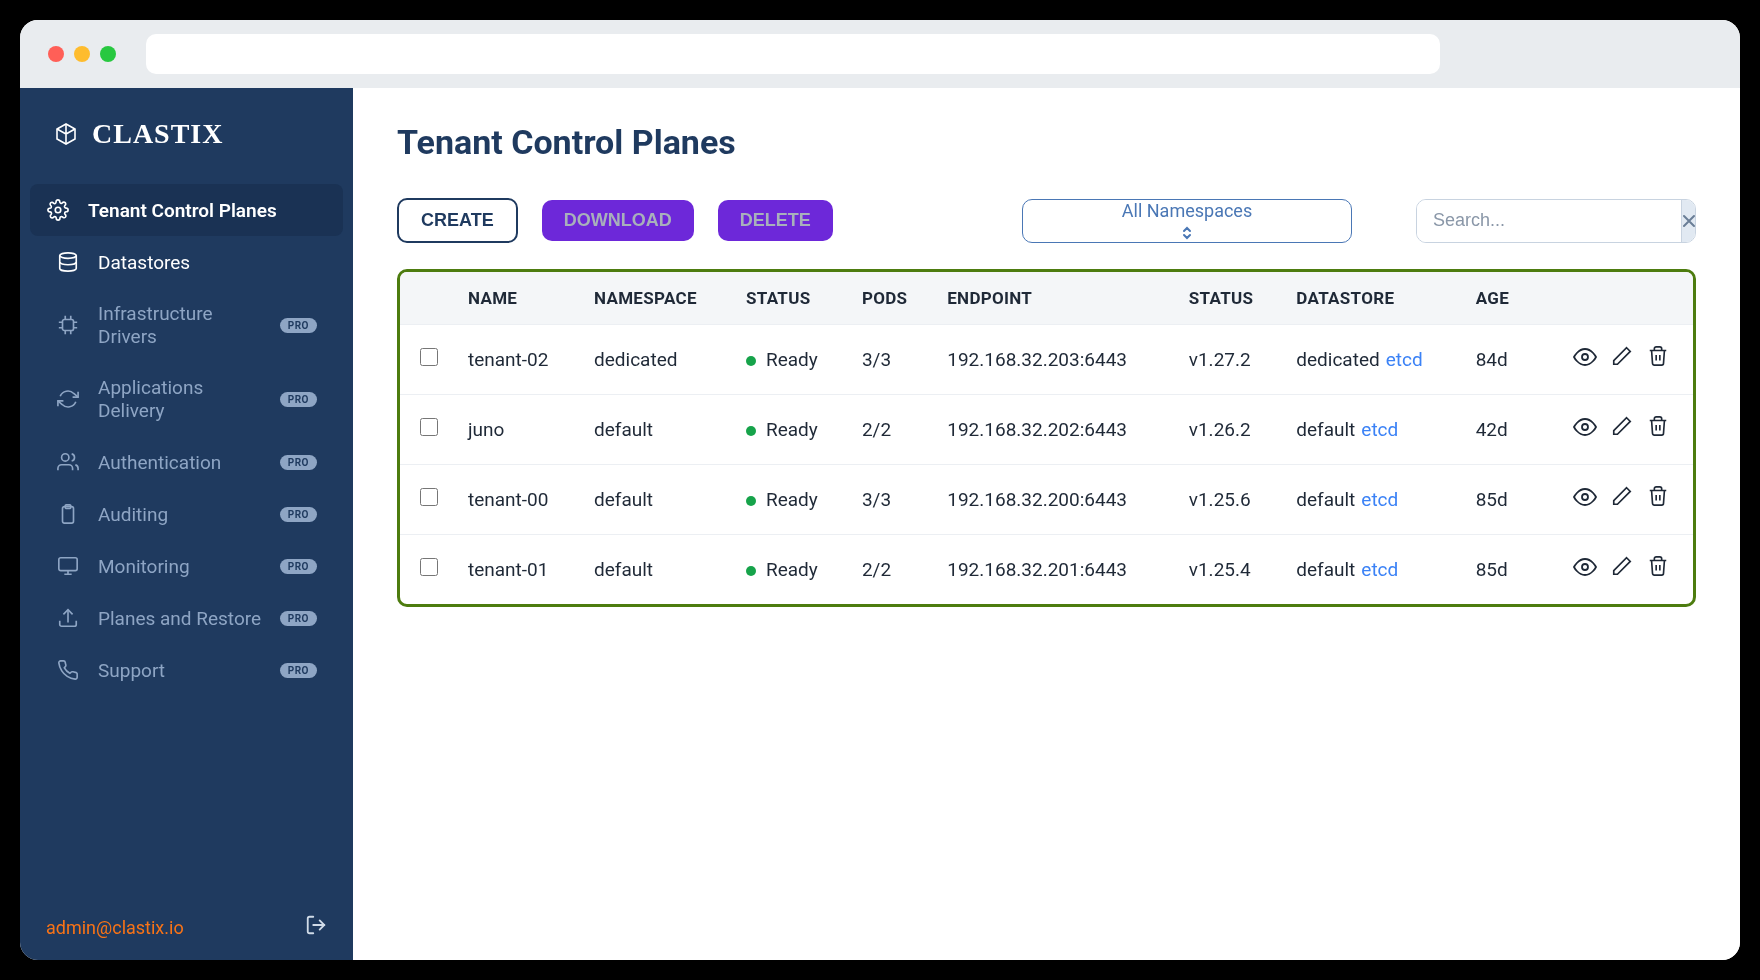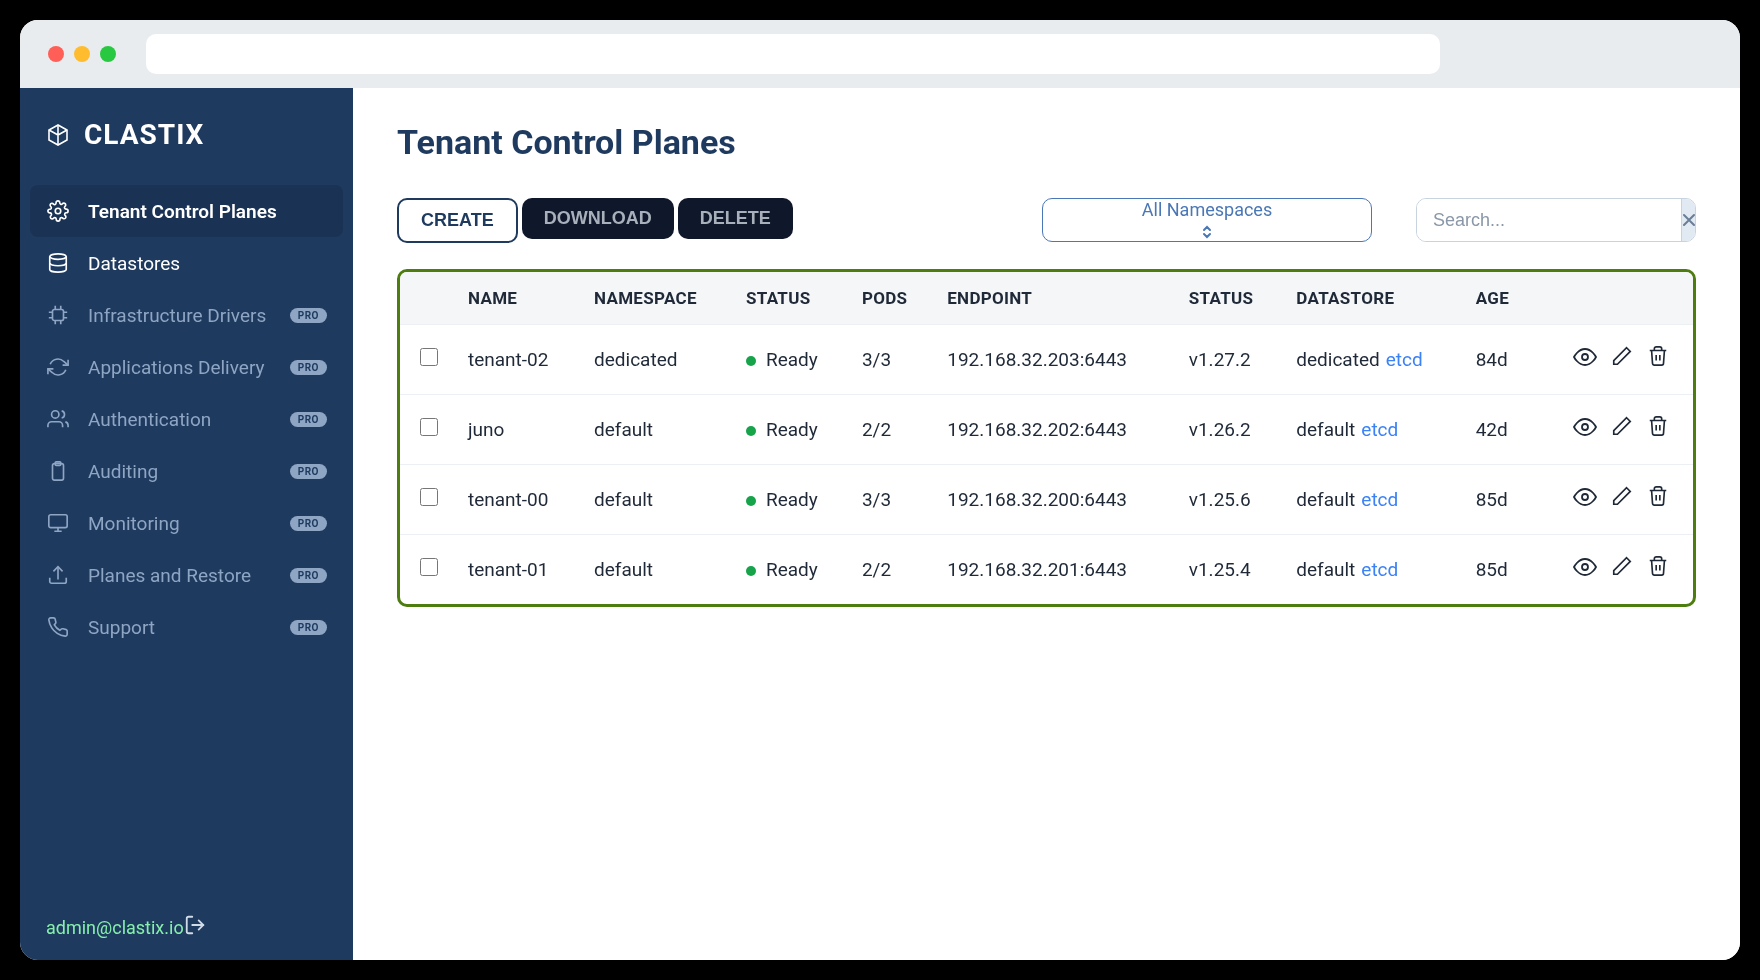--- a/index.html
+++ b/index.html
@@ -48,33 +48,34 @@
   background: #1f3a5f;
   display: flex;
   flex-direction: column;
   color: #fff;
   flex-shrink: 0;
 }
 .brand {
   display: flex;
   align-items: center;
   gap: 14px;
-  padding: 30px 26px 30px 26px;
+  padding: 30px 26px 30px 34px;
+  font-family: Liberation Serif, serif;
 }
 .brand-text {
   font-size: 28px;
   font-weight: 700;
   letter-spacing: 1px;
 }
 .nav { flex: 1; padding: 4px 0; }
 .nav-item {
   display: flex;
   align-items: center;
   gap: 18px;
-  padding: 14px 26px;
+  padding: 14px 36px;
   font-size: 19px;
   cursor: pointer;
   color: #8ea5c4;
   position: relative;
 }
 .nav-item.active {
   background: #1a3254;
   color: #fff;
   font-weight: 600;
   border-radius: 8px;
@@ -89,58 +90,58 @@
   color: #1f3a5f;
   font-size: 10px;
   font-weight: 700;
   padding: 2px 8px;
   border-radius: 10px;
   letter-spacing: 0.5px;
 }
 .sidebar-footer {
   display: flex;
   align-items: center;
-  justify-content: flex-start;
+  justify-content: space-between;
   padding: 20px 26px;
-  color: #86efac;
+  color: #f97316;
   font-size: 18px;
 }
 .main {
   flex: 1;
   padding: 34px 44px;
   overflow: auto;
   background: #fff;
 }
 .page-title {
   font-size: 34px;
   font-weight: 700;
   color: #1f3a5f;
   margin-bottom: 36px;
 }
 .toolbar {
   display: flex;
-  align-items: flex-start;
-  gap: 4px;
+  align-items: center;
+  gap: 24px;
   margin-bottom: 26px;
 }
 .btn {
   padding: 10px 22px;
   border-radius: 10px;
   font-size: 18px;
   font-weight: 600;
   border: none;
   cursor: pointer;
 }
 .btn.create {
   background: #fff;
   color: #1f3a5f;
   border: 2px solid #1f3a5f;
 }
 .btn.disabled {
-  background: #0f172a;
+  background: #6d28d9;
   color: #a8b0bb;
   cursor: not-allowed;
 }
 .toolbar-spacer { flex: 1; }
 .select-ns {
   width: 330px;
   height: 44px;
   border: 1.5px solid #4a77b5;
   border-radius: 10px;
   display: flex;

